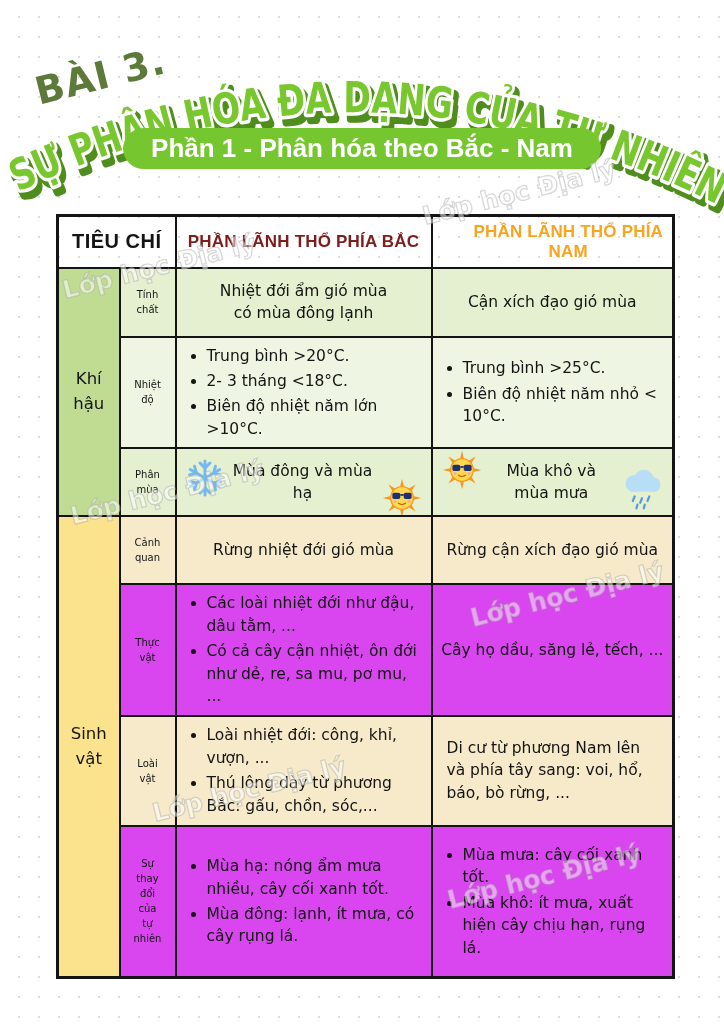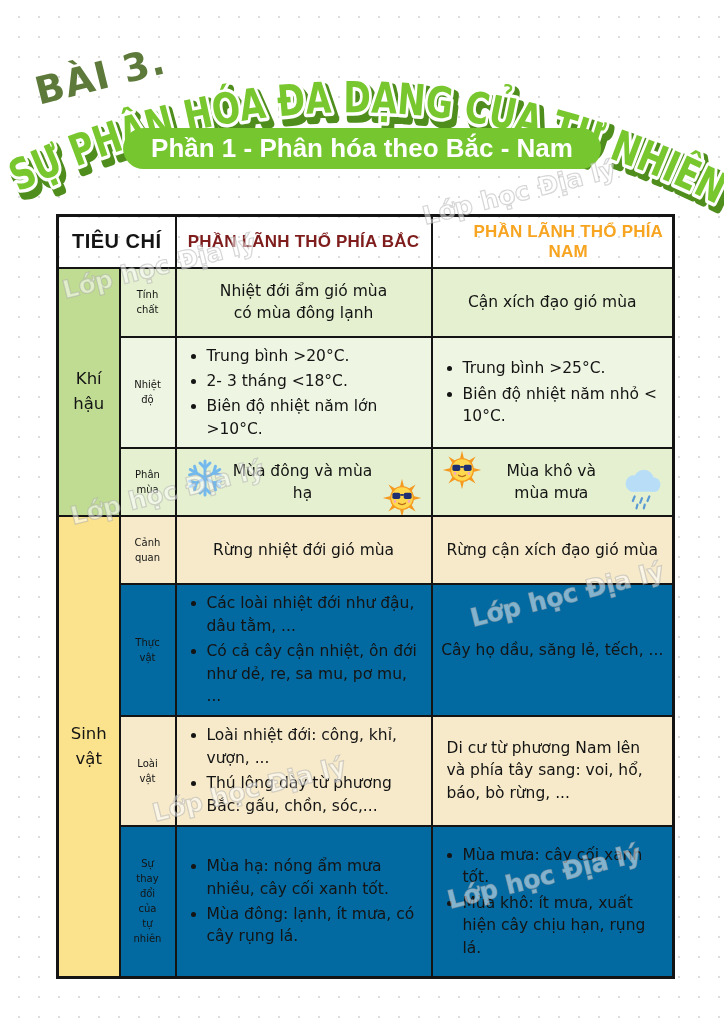--- a/index.html
+++ b/index.html
@@ -58,21 +58,21 @@
   th.north{font:700 17px "Liberation Sans",sans-serif;color:#7f1d1d;letter-spacing:0.2px;}
   th.south{font:700 17px "Liberation Sans",sans-serif;color:#f7a420;letter-spacing:0.2px;padding-left:33px;}
   td.group{background:#c0dc92;text-align:center;font-size:16.5px;line-height:1.5;margin-left:44px;}
   td.group.bio{background:#fbe28c;}
   td.label{text-align:center;font-size:10px;line-height:1.5;padding:12px;}
   td.content{font-size:15.5px;line-height:1.45;text-align:center;padding:4px 8px;}
   td.bullets{text-align:left;}
   .g-a{background:#e4f0cf}
   .g-b{background:#eef5e2}
   .y-a{background:#f6eaca}
-  .y-b{background:#0369a1}
+  .y-b{background:#d946ef}
   ul{margin:0;padding:0 4px 0 22px;}
   li{margin:3px 0;text-align:left;}
   td.content.leftpad{text-align:left;padding:12px 14px;}
   .season{display:flex;align-items:center;justify-content:center;gap:8px;}
   .icon{display:inline-flex;flex:0 0 auto;}
   .dropdown-sun-n{transform:translateY(16px);}
   .raise-sun-s{transform:translateY(-12px);}
   .drop-cloud-s{transform:translateY(8px);}
   .flake{transform:translateY(-4px);}
   

